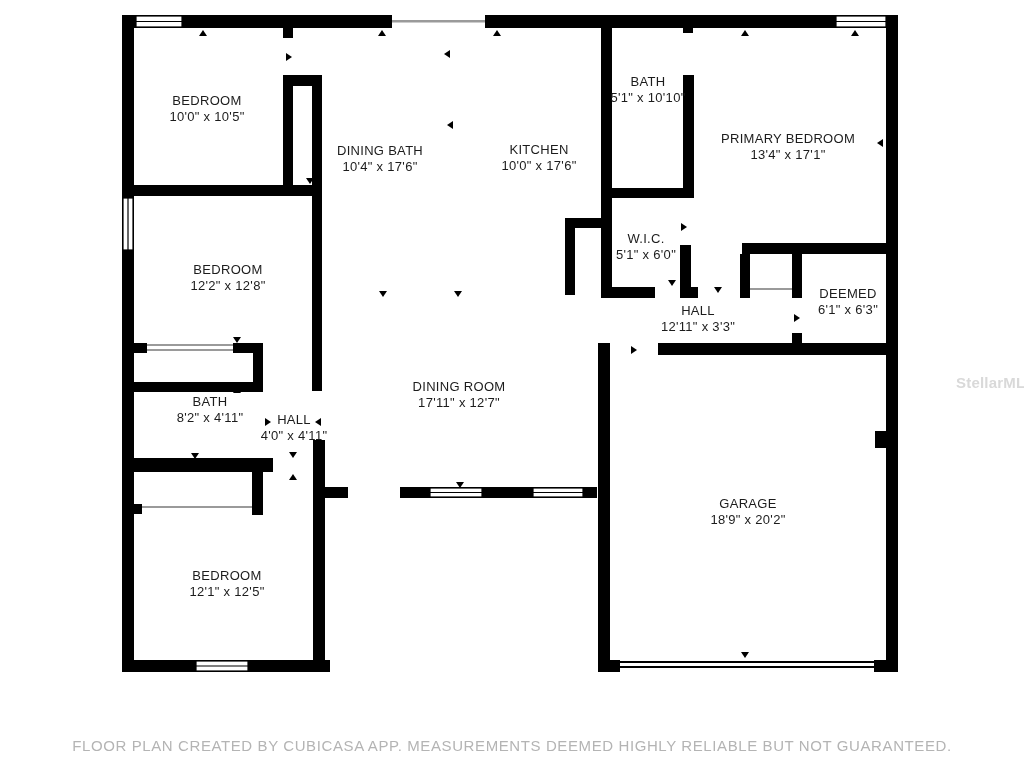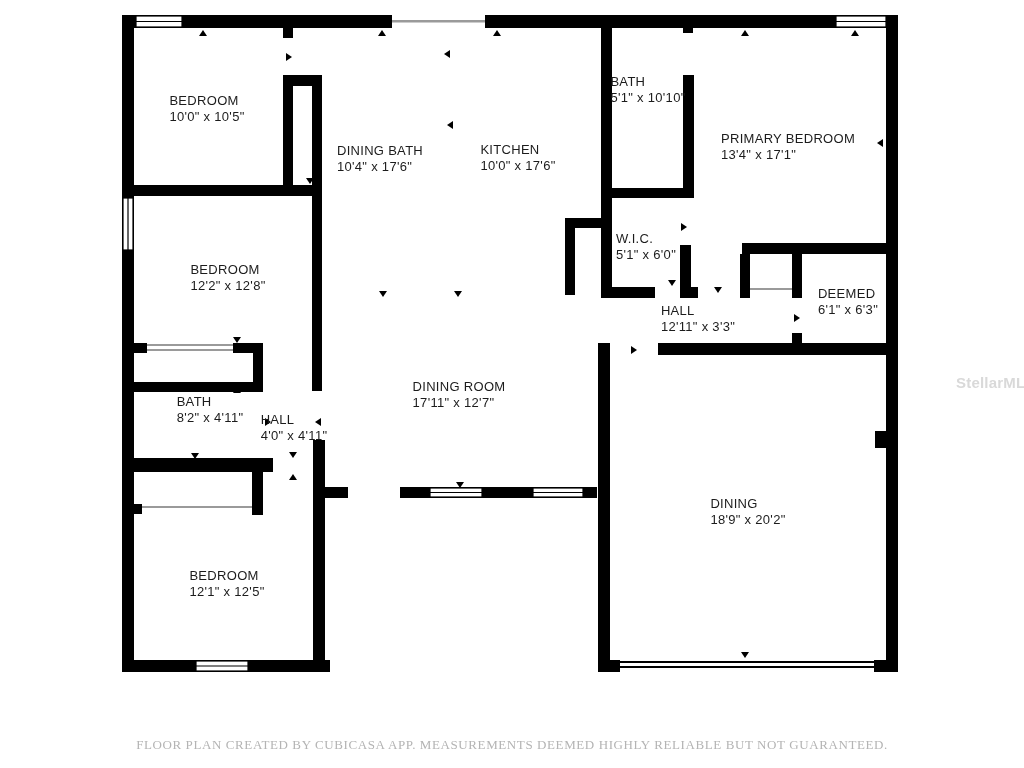--- a/index.html
+++ b/index.html
@@ -7,37 +7,37 @@
     position:relative;
     width:1024px;height:768px;
     background:#ffffff;
     overflow:hidden;
     font-family:"Liberation Sans", sans-serif;
   }
   #plan-svg{position:absolute;left:0;top:0;}
   .room-label{
     position:absolute;
     transform:translate(-50%,-50%);
+    text-align:center;
     white-space:nowrap;
     color:#1c1c1c;
     font-size:13px;
     line-height:16px;
     letter-spacing:0.3px;
   }
   .room-label .room-name{display:block;}
   .room-label .room-dims{display:block;}
   #footer-disclaimer{
     position:absolute;
     left:0;right:0;
     top:737px;
     text-align:center;
     color:#b4b4b4;
-    font-size:13px;
+    font-size:15px;
     letter-spacing:0.6px;
-    font-family:Liberation Serif, serif;
   }
   #watermark{
     position:absolute;
     left:956px;top:374px;
     color:#d9d9d9;
     font-size:15px;
     font-weight:bold;
     letter-spacing:0.2px;
   }
 </style>
@@ -168,21 +168,21 @@
   </svg>
 
   <div class="room-label" style="left:207px;top:109px">
     <span class="room-name">BEDROOM</span>
     <span class="room-dims">10'0" x 10'5"</span>
   </div>
   <div class="room-label" style="left:380px;top:159px">
     <span class="room-name">DINING BATH</span>
     <span class="room-dims">10'4" x 17'6"</span>
   </div>
-  <div class="room-label" style="left:518px;top:158px">
+  <div class="room-label" style="left:539px;top:158px">
     <span class="room-name">KITCHEN</span>
     <span class="room-dims">10'0" x 17'6"</span>
   </div>
   <div class="room-label" style="left:648px;top:90px">
     <span class="room-name">BATH</span>
     <span class="room-dims">5'1" x 10'10"</span>
   </div>
   <div class="room-label" style="left:788px;top:147px">
     <span class="room-name">PRIMARY BEDROOM</span>
     <span class="room-dims">13'4" x 17'1"</span>
@@ -209,21 +209,21 @@
   </div>
   <div class="room-label" style="left:294px;top:428px">
     <span class="room-name">HALL</span>
     <span class="room-dims">4'0" x 4'11"</span>
   </div>
   <div class="room-label" style="left:459px;top:395px">
     <span class="room-name">DINING ROOM</span>
     <span class="room-dims">17'11" x 12'7"</span>
   </div>
   <div class="room-label" style="left:748px;top:512px">
-    <span class="room-name">DINING</span>
+    <span class="room-name">GARAGE</span>
     <span class="room-dims">18'9" x 20'2"</span>
   </div>
   <div class="room-label" style="left:227px;top:584px">
     <span class="room-name">BEDROOM</span>
     <span class="room-dims">12'1" x 12'5"</span>
   </div>
 
   <div id="watermark">StellarMLS</div>
   <div id="footer-disclaimer">FLOOR PLAN CREATED BY CUBICASA APP. MEASUREMENTS DEEMED HIGHLY RELIABLE BUT NOT GUARANTEED.</div>
 </div>

